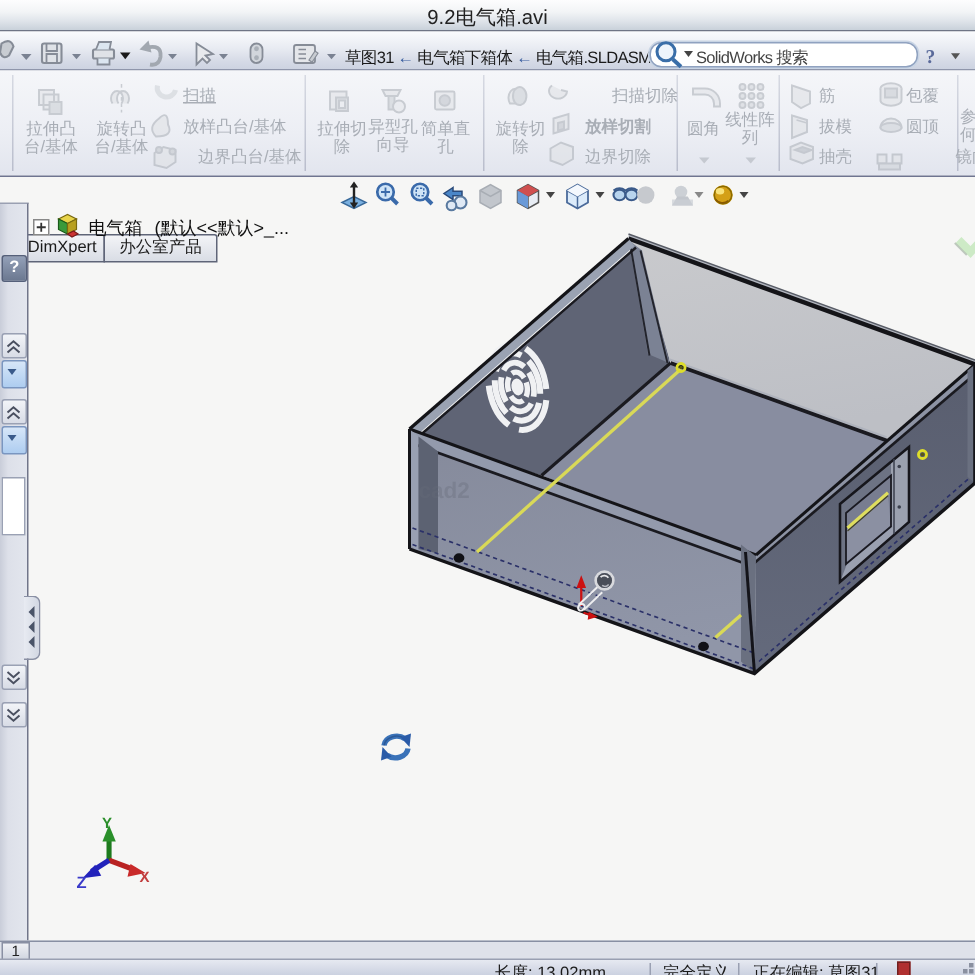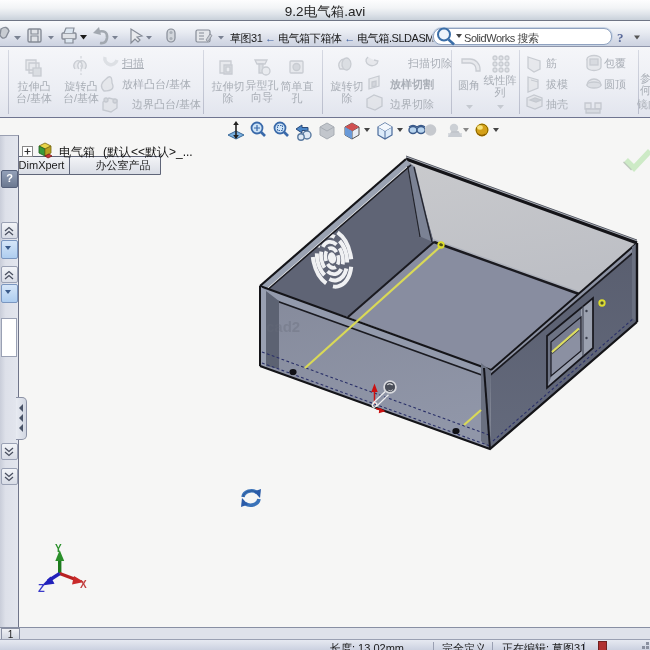--- a/index.html
+++ b/index.html
@@ -171,21 +171,21 @@
 <div class="abs rtxts" style="left:546px;top:9px;">筋</div>
 <div class="abs rtxts" style="left:546px;top:30px;">拔模</div>
 <div class="abs rtxts" style="left:546px;top:50px;">抽壳</div>
 <div class="abs rtxts" style="left:604px;top:9px;">包覆</div>
 <div class="abs rtxts" style="left:604px;top:30px;">圆顶</div>
 <div class="abs rtxts" style="left:604px;top:50px;margin-left:33px;">镜向</div>
 <div class="abs rtxt" style="left:640px;top:25px;width:14px;text-align:left;">参<br>何</div>
 </div>
 <div class="abs tab" style="left:-8px;width:20px;"></div>
 <div class="abs tab" style="left:13px;width:55px;">DimXpert</div>
-<div class="abs tab" style="left:69px;width:74px;padding-left:16px;">办公室产品</div>
+<div class="abs tab" style="left:69px;width:74px;">办公室产品</div>
 <div class="abs" id="lstrip"></div>
 <div class="abs" id="lstripitems" style="left:0;top:0;width:30px;height:650px;">
 <div class="abs" style="left:1px;top:170px;width:15px;height:16px;background:linear-gradient(#93a0b8,#6b7890);border:1px solid #55607a;border-radius:2px;color:#fff;font-size:11px;text-align:center;line-height:15px;font-weight:bold;">?</div>
 <div class="abs sbtn" style="top:222px;"></div>
 <div class="abs sbtn" style="top:266px;"></div>
 <svg class="abs" style="left:1px;top:222px;" width="16" height="62" viewBox="0 0 16 62">
 <g stroke="#4a5060" stroke-width="1.3" fill="none">
 <path d="M4,9 l4,-3.5 4,3.5 M4,13 l4,-3.5 4,3.5"></path>
 <path d="M4,53 l4,-3.5 4,3.5 M4,57 l4,-3.5 4,3.5"></path>
 </g>
@@ -291,21 +291,21 @@
 <rect x="1" y="10" width="14" height="4" fill="#ccd0d5" opacity="0.7"></rect>
 </g>
 <path d="M243,9 l3,4 3,-4z" fill="#888"></path>
 
 <circle cx="262" cy="11" r="6.5" fill="#d4a017"></circle>
 <circle cx="262" cy="11" r="5.8" fill="none" stroke="#8a6a00" stroke-width="1"></circle>
 <ellipse cx="260" cy="8.5" rx="2.8" ry="2.2" fill="#f8e27a"></ellipse>
 <path d="M257,14 a6,6 0 0 0 8.5,0.8" stroke="#8a5a00" stroke-width="1.1" fill="none"></path>
 <path d="M273,9 l3,4 3,-4z" fill="#444"></path>
 </svg>
-<div class="abs" id="viewport" style="left:4px;top:117px;width:543px;height:510px;">
+<div class="abs" id="viewport" style="left:17px;top:117px;width:543px;height:510px;">
 <svg width="650" height="510" viewBox="0 117 650 510">
 <defs>
 <linearGradient id="gfront" x1="0" y1="0" x2="0.25" y2="1">
 <stop offset="0" stop-color="#858a9b"></stop>
           <stop offset="1" stop-color="#9096a8"></stop>
 </linearGradient>
 <linearGradient id="gright" x1="0" y1="0" x2="0" y2="1">
 <stop offset="0" stop-color="#595e6f"></stop>
           <stop offset="1" stop-color="#646a7c"></stop>
 </linearGradient>

